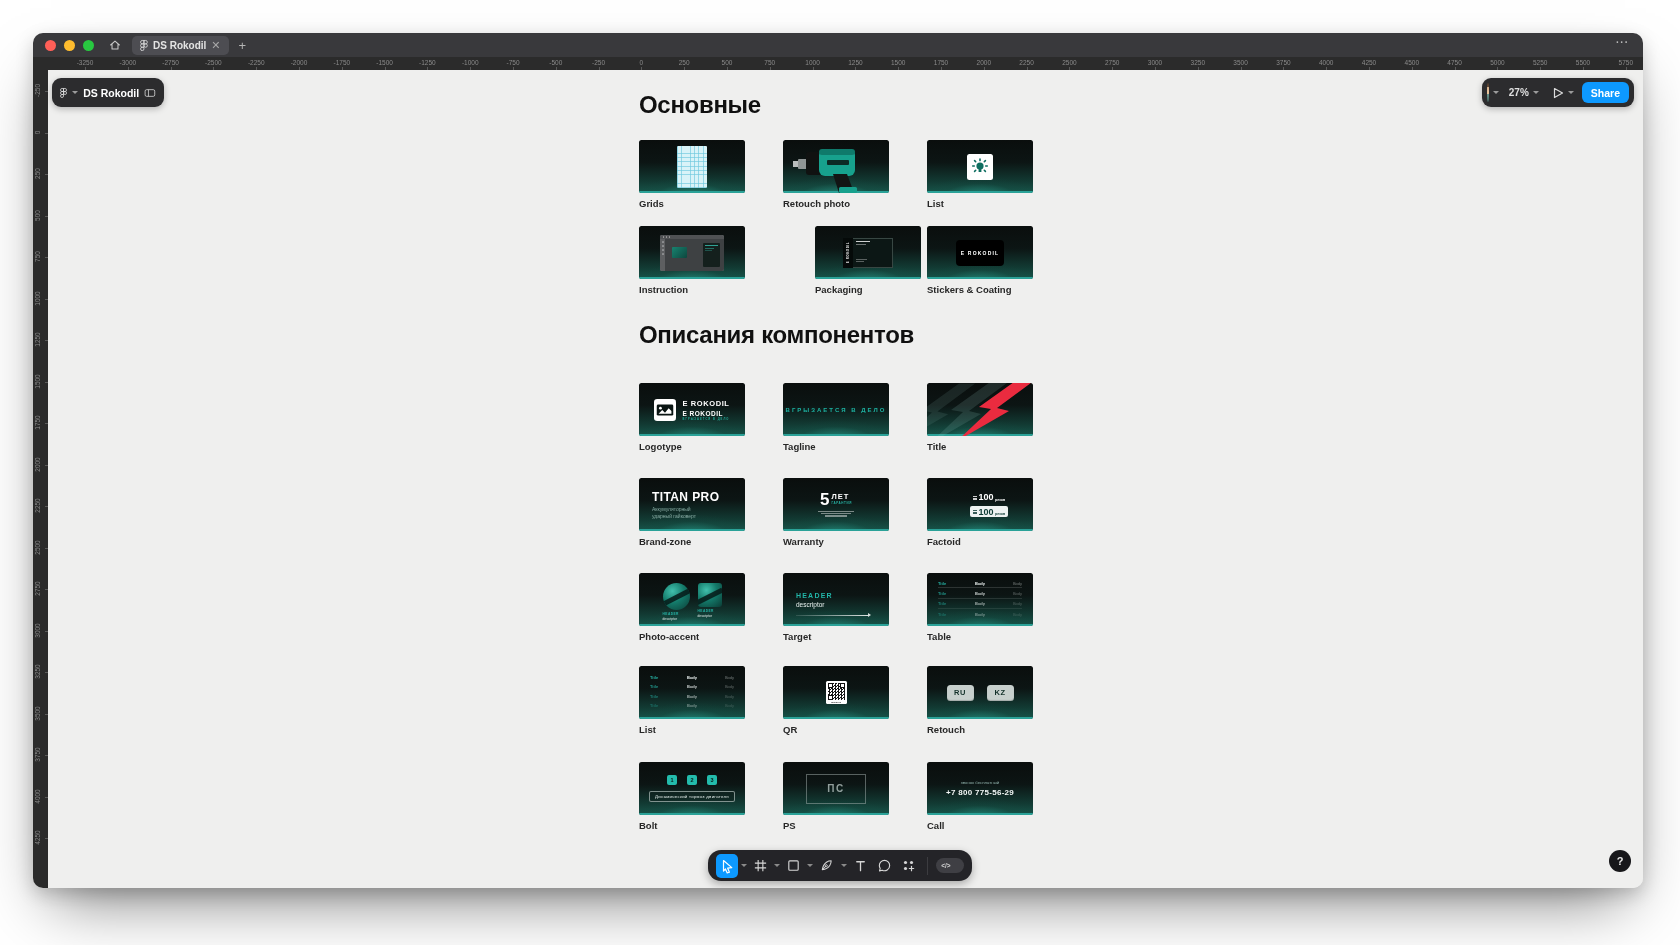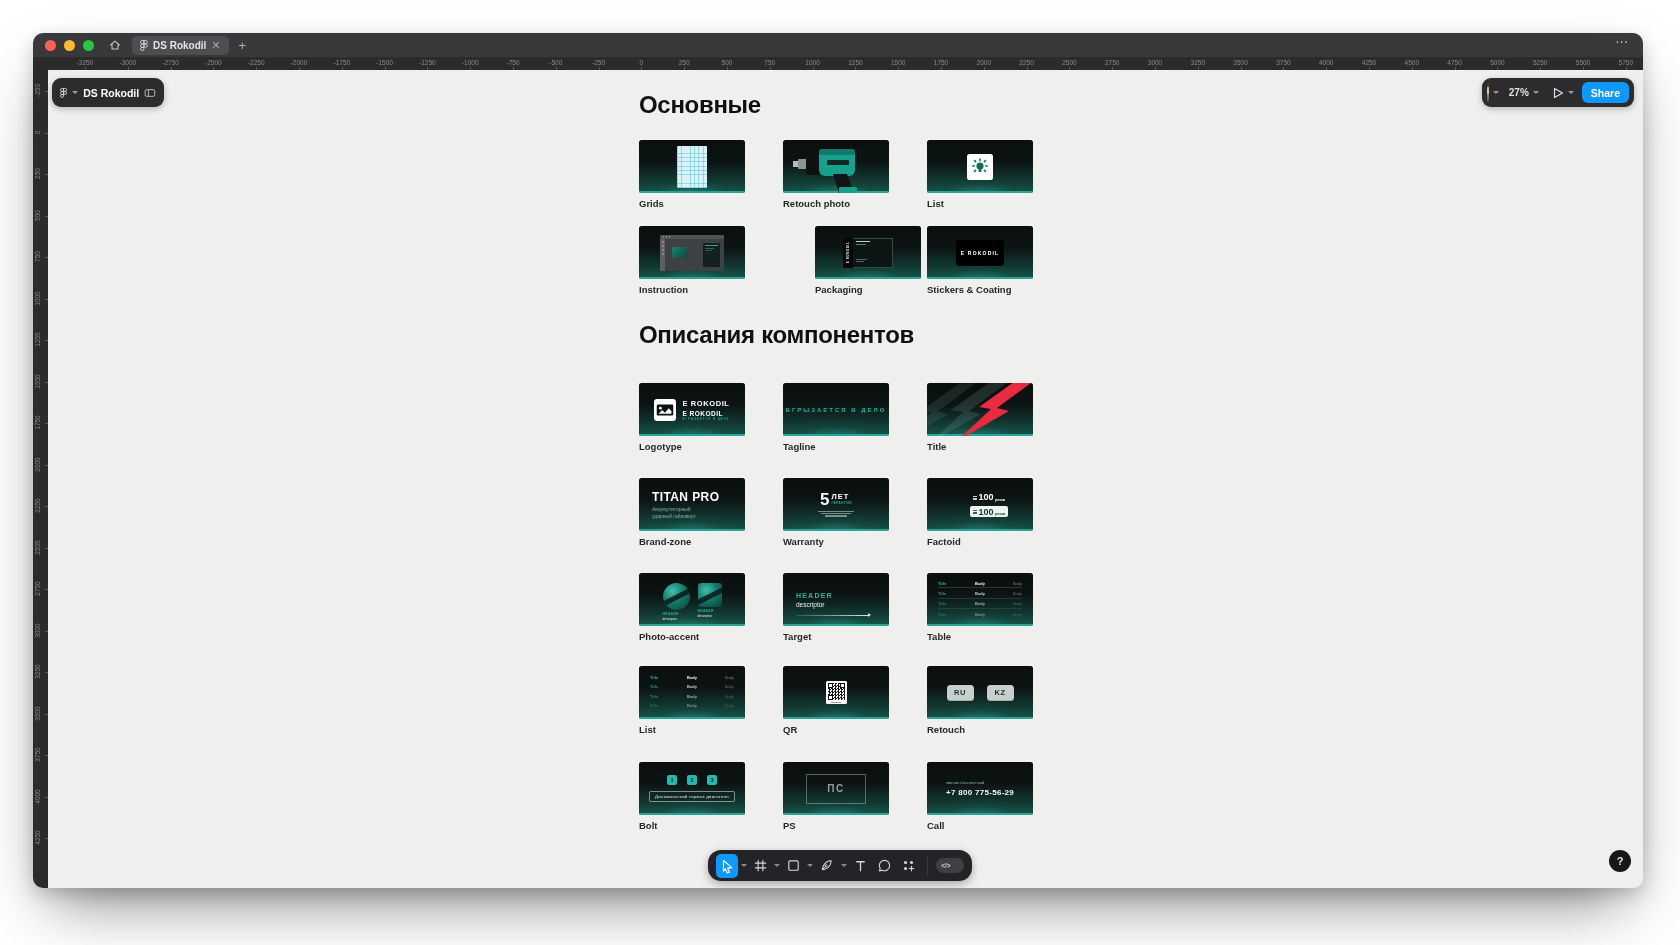--- a/index.html
+++ b/index.html
@@ -112,21 +112,21 @@
   .lang-btn { width:27px; height:16px; background:#c7d0cd; border-radius:3.5px; display:flex; align-items:center; justify-content:center;
               font-size:7.5px; font-weight:800; color:#123029; letter-spacing:.5px; box-shadow:inset 0 -1px 1px rgba(0,0,0,.18); }
   .bdg { display:flex; flex-direction:column; align-items:center; }
   .bdg-nums { display:flex; gap:10px; }
   .bdg-nums span { width:10px; height:10px; background:#23bcac; border-radius:2px; display:flex; align-items:center; justify-content:center;
                    font-size:5.5px; font-weight:800; color:#07201c; }
   .bdg-pill { margin-top:6px; padding:2px 5px; border:.5px solid rgba(190,205,200,.65); background:rgba(16,34,30,.5);
               border-radius:2px; font-size:4.3px; color:#dfe9e6; letter-spacing:.3px; }
   .psbox { width:60px; height:30px; border:1px solid rgba(166,178,175,.5); display:flex; align-items:center; justify-content:center;
            font-size:10px; letter-spacing:1.5px; color:rgba(190,203,200,.75); font-weight:600; }
-  .call { display:flex; flex-direction:column; align-items:flex-start; gap:3px; }
+  .call { display:flex; flex-direction:column; align-items:center; gap:3px; }
   .call-note { font-size:4.3px; color:#8fb0aa; }
   .call-phone { font-size:8px; font-weight:800; color:#f2f7f6; letter-spacing:.3px; }
   .mini-win { width:64px; height:36px; background:#77797b; border-radius:2px; overflow:hidden; display:flex; flex-direction:column; }
   .mw-head { height:4.5px; background:#505254; display:flex; align-items:center; gap:1.5px; padding-left:2.5px; }
   .mw-head i { width:1.6px; height:1.6px; border-radius:50%; background:#9a9a9a; }
   .mw-body { flex:1; display:flex; }
   .mw-rail { width:5px; background:#5d5f61; display:flex; flex-direction:column; align-items:center; gap:2px; padding-top:2px; }
   .mw-rail i { width:2px; height:2px; background:#8b8d8f; border-radius:.5px; }
   .mw-canvas { flex:1; background:#3e4143; position:relative; }
   .mw-card { position:absolute; left:7px; top:8px; width:15px; height:11px; border-radius:1px;

